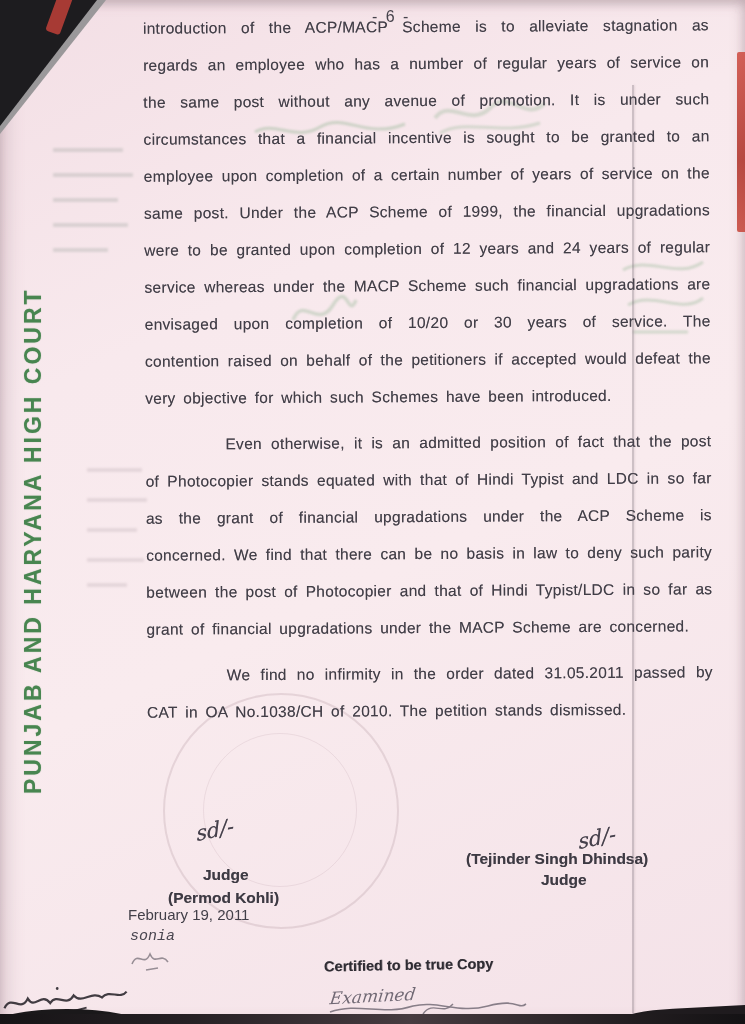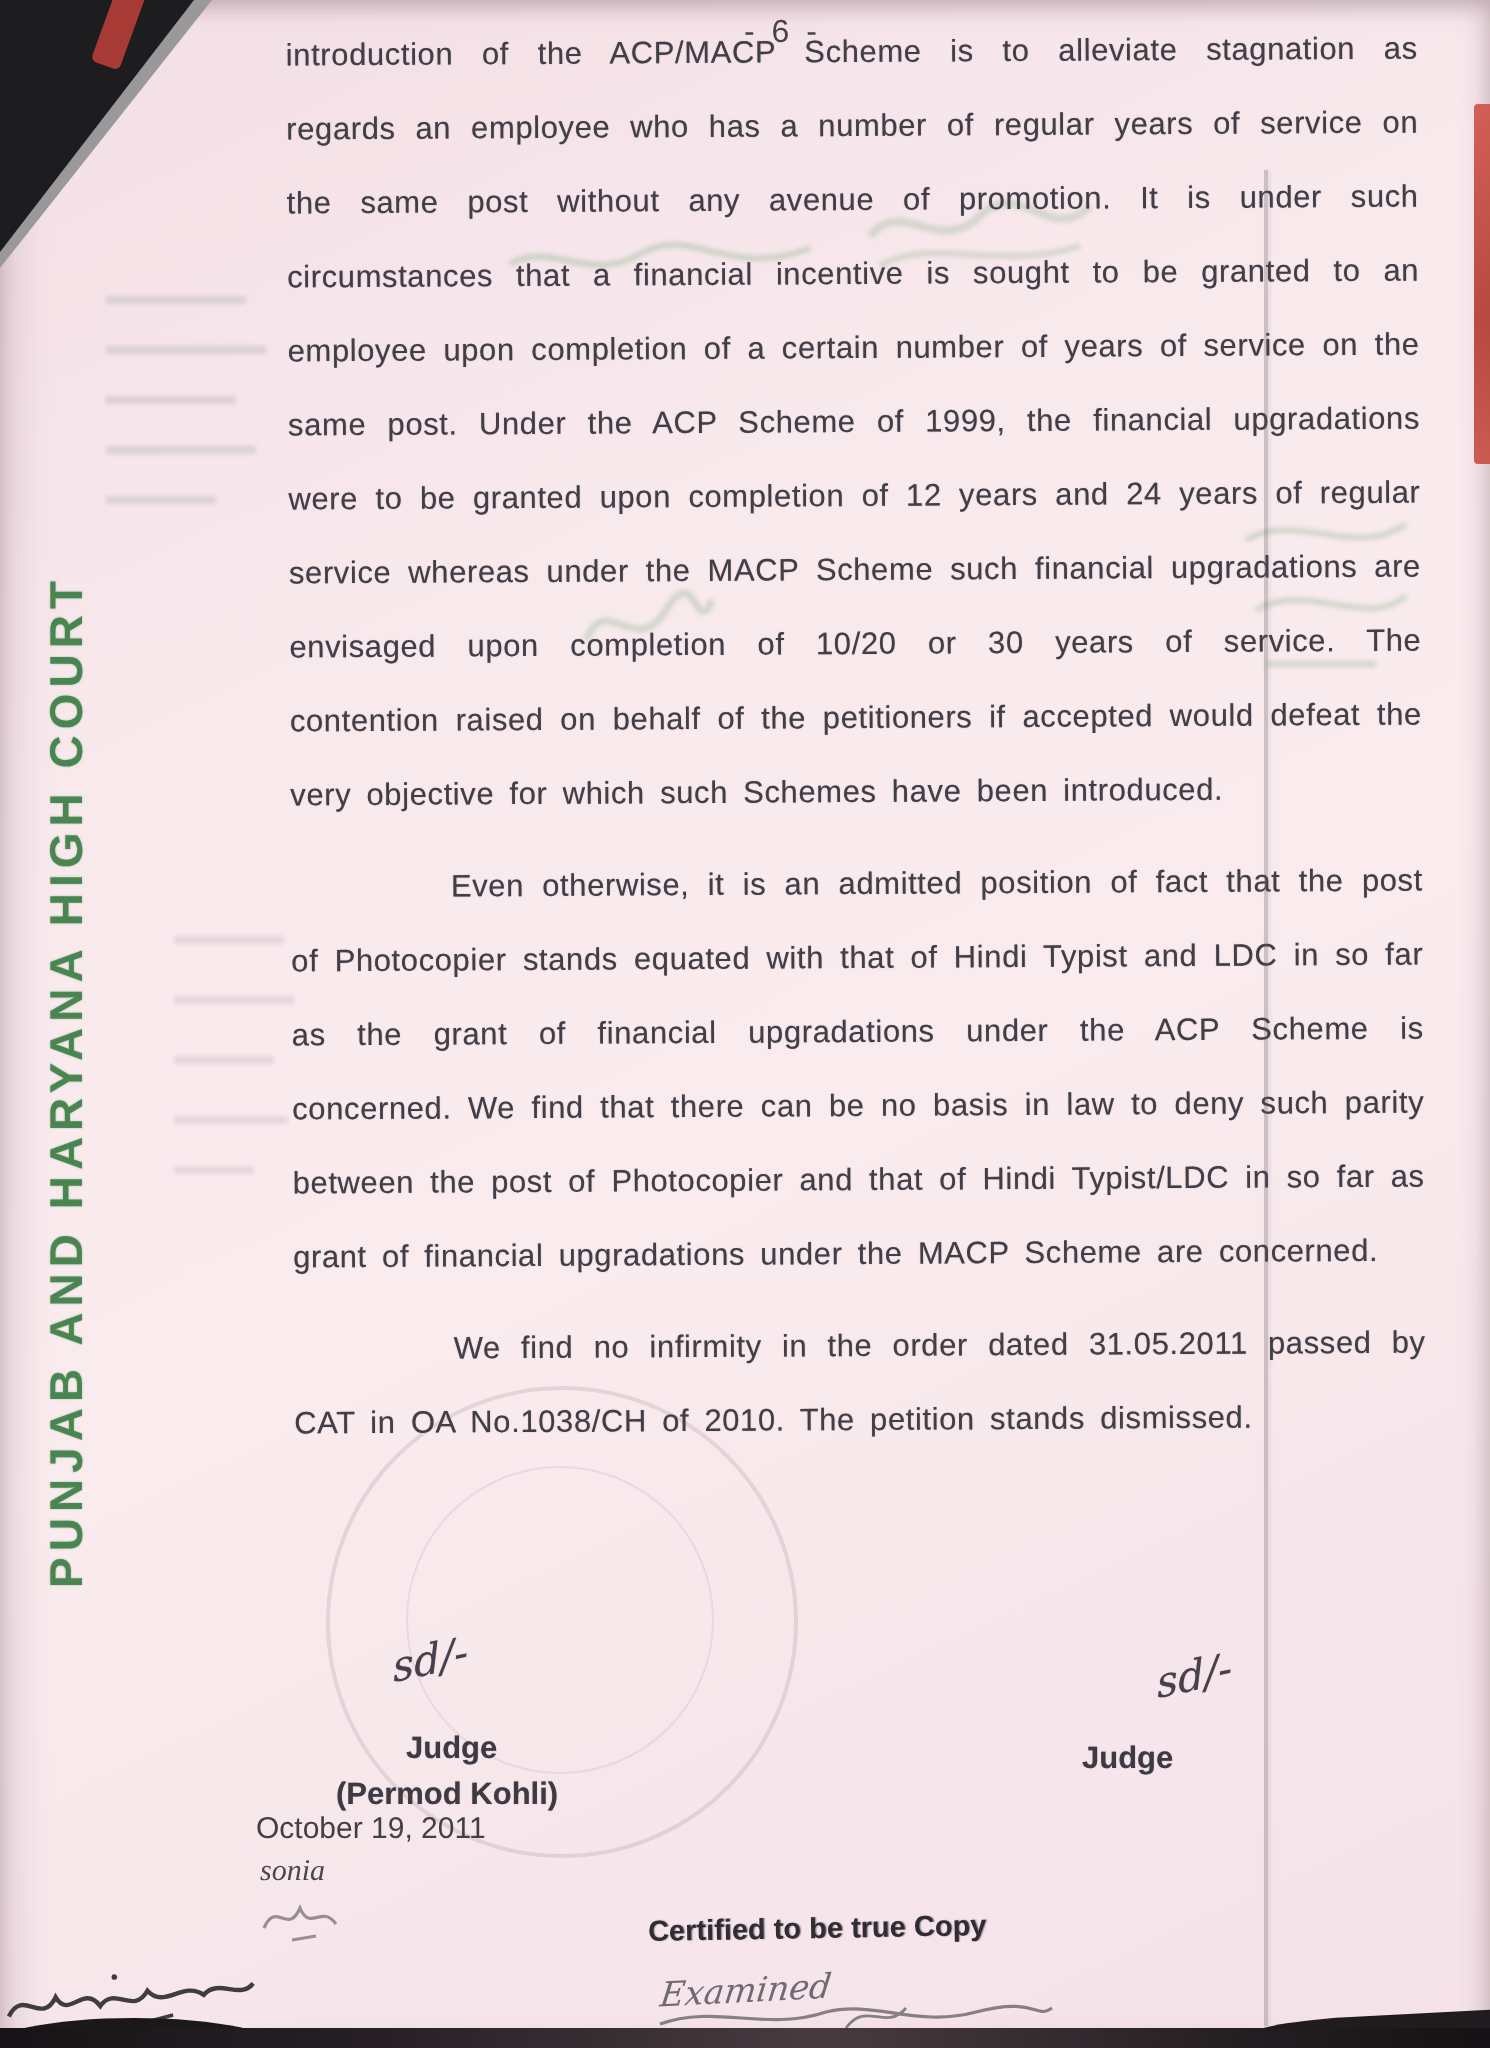--- a/index.html
+++ b/index.html
@@ -38,21 +38,21 @@
   .body-text{position:absolute;left:145px;top:8px;width:566px;font-size:15.5px;line-height:37px;
     text-align:justify;letter-spacing:.3px;word-spacing:3px;transform:rotate(-.35deg);
     color:#413e47;text-shadow:0 0 .5px rgba(65,62,71,.55);}
   .body-text p{margin:0 0 9px 0;}
   .body-text p.indent{text-indent:80px;}
   .sd{position:absolute;font-family:"DejaVu Serif",serif;font-style:italic;font-size:21px;
     color:#45404b;transform:rotate(-12deg) skewX(-8deg);text-shadow:0 0 .5px rgba(69,64,75,.5);}
   .sig-name{position:absolute;font-weight:bold;font-size:15.5px;color:#3d3a43;
     text-shadow:0 0 .5px rgba(61,58,67,.5);white-space:nowrap;}
   .date-line{position:absolute;left:128px;top:906px;font-size:15px;color:#423f48;}
-  .clerk{position:absolute;left:130px;top:928px;font-family:Liberation Serif, serif;
+  .clerk{position:absolute;left:130px;top:928px;font-family:Liberation Mono, monospace;
     font-style:italic;font-size:15px;color:#4a4650;}
   .certify{position:absolute;left:324px;top:957px;font-size:14.5px;font-weight:bold;
     color:#2f2c33;text-shadow:.6px 0 .6px rgba(47,44,51,.5);transform:rotate(-1deg);}
   .examined{position:absolute;left:330px;top:986px;font-family:"DejaVu Serif",serif;
     font-style:italic;font-size:17px;color:#5a5460;transform:rotate(-3deg) skewX(-10deg);opacity:.85;}
   svg{display:block;}
 </style>
 </head>
 <body>
 
@@ -89,23 +89,24 @@
     <p>introduction of the ACP/MACP Scheme is to alleviate stagnation as regards an employee who has a number of regular years of service on the same post without any avenue of promotion.  It is under such circumstances that a financial incentive is sought to be granted to an employee upon completion of a certain number of years of service on the same post.  Under the ACP Scheme of 1999, the financial upgradations were to be granted upon completion of 12 years and 24 years of regular service whereas under the MACP Scheme such financial upgradations are envisaged upon completion of 10/20 or 30 years of service.  The contention raised on behalf of the petitioners if accepted would defeat the very objective for which such Schemes have been introduced.</p>
     <p class="indent">Even otherwise, it is an admitted position of fact that the post of Photocopier stands equated with that of Hindi Typist and LDC in so far as the grant of financial upgradations under the ACP Scheme is concerned.   We find that there can be no basis in law to deny such parity between the post of Photocopier and that of Hindi Typist/LDC in so far as grant of financial upgradations under the MACP Scheme are concerned.</p>
     <p class="indent">We find no infirmity in the order dated 31.05.2011 passed by CAT in OA No.1038/CH of 2010.  The petition stands dismissed.</p>
   </div>
 
   <div class="sd" style="left:196px;top:818px;">sd/-</div>
   <div class="sig-name" style="left:168px;top:845px;margin-top:44px;">(Permod Kohli)</div>
   <div class="sig-name" style="left:203px;top:866px;">Judge</div>
 
   <div class="sd" style="left:578px;top:826px;">sd/-</div>
+  <div class="sig-name" style="left:466px;top:850px;">(Tejinder Singh  Dhindsa)</div>
   <div class="sig-name" style="left:541px;top:871px;">Judge</div>
 
-  <div class="date-line">October 19, 2011</div>
+  <div class="date-line">February 19, 2011</div>
   <div class="clerk">sonia</div>
 
   <svg class="bleed" style="left:128px;top:944px;opacity:.55;filter:none" width="48" height="30" viewBox="0 0 48 30">
     <path d="M4,20 C10,6 16,24 22,10 C27,22 33,8 40,18 M18,26 L30,24" stroke="#4a4650" stroke-width="1.6" fill="none"></path>
   </svg>
 
   <div class="certify">Certified to be true Copy</div>
   <div class="examined">Examined</div>
   <svg style="position:absolute;left:328px;top:998px;opacity:.7" width="200" height="22" viewBox="0 0 200 22">
     <path d="M2,14 C30,4 55,18 85,8 C110,2 130,16 160,8 S190,12 198,6" stroke="#5a5460" stroke-width="1.6" fill="none"></path>

